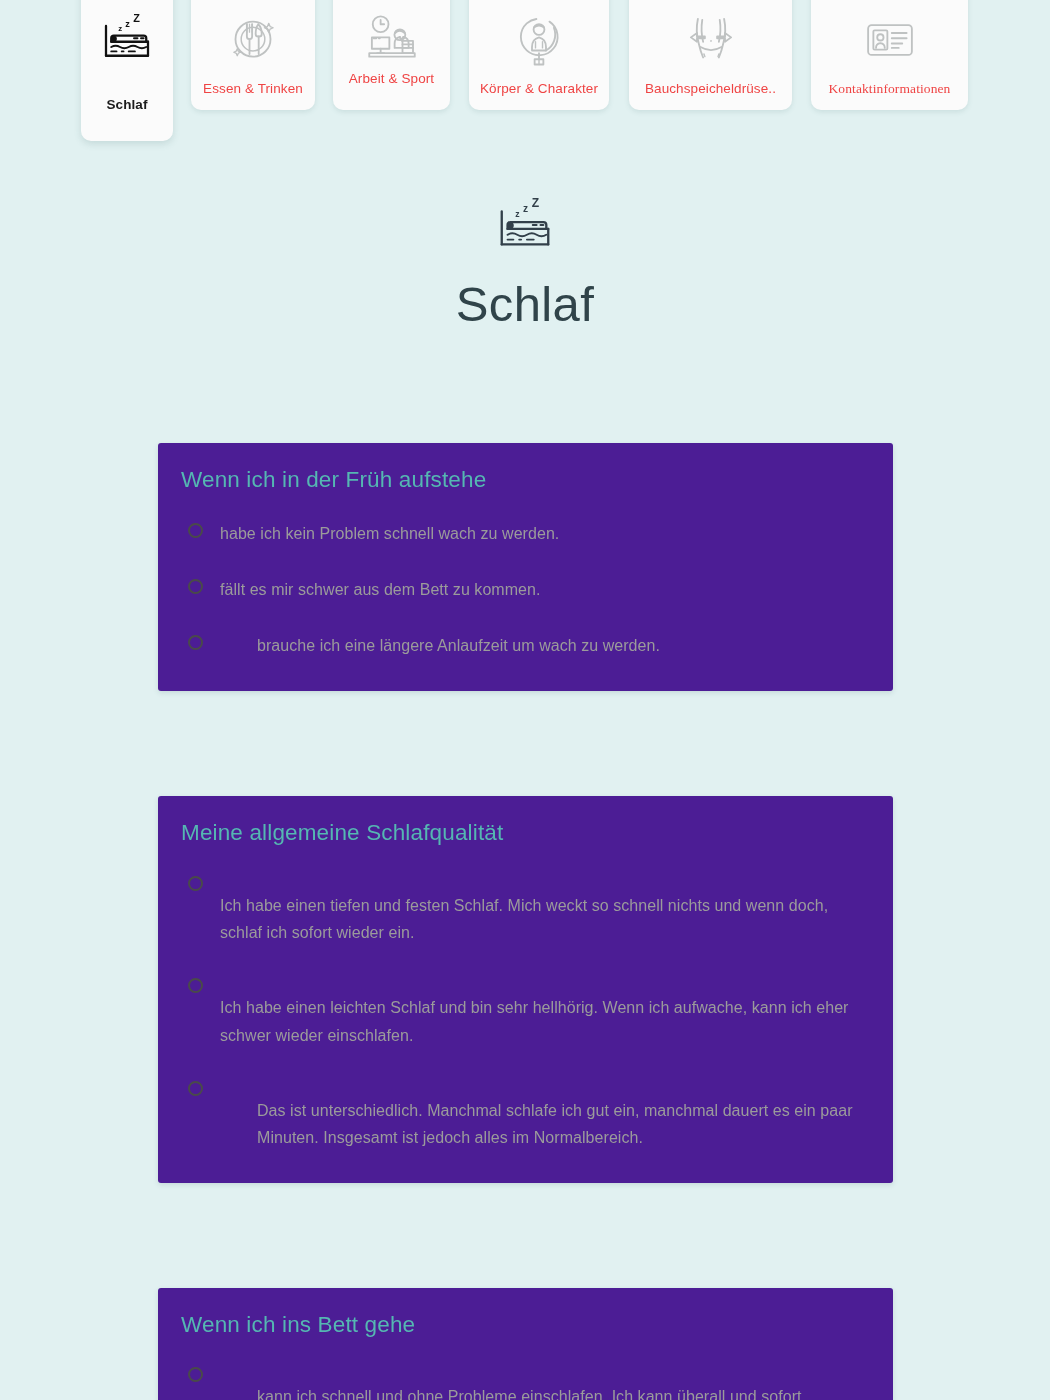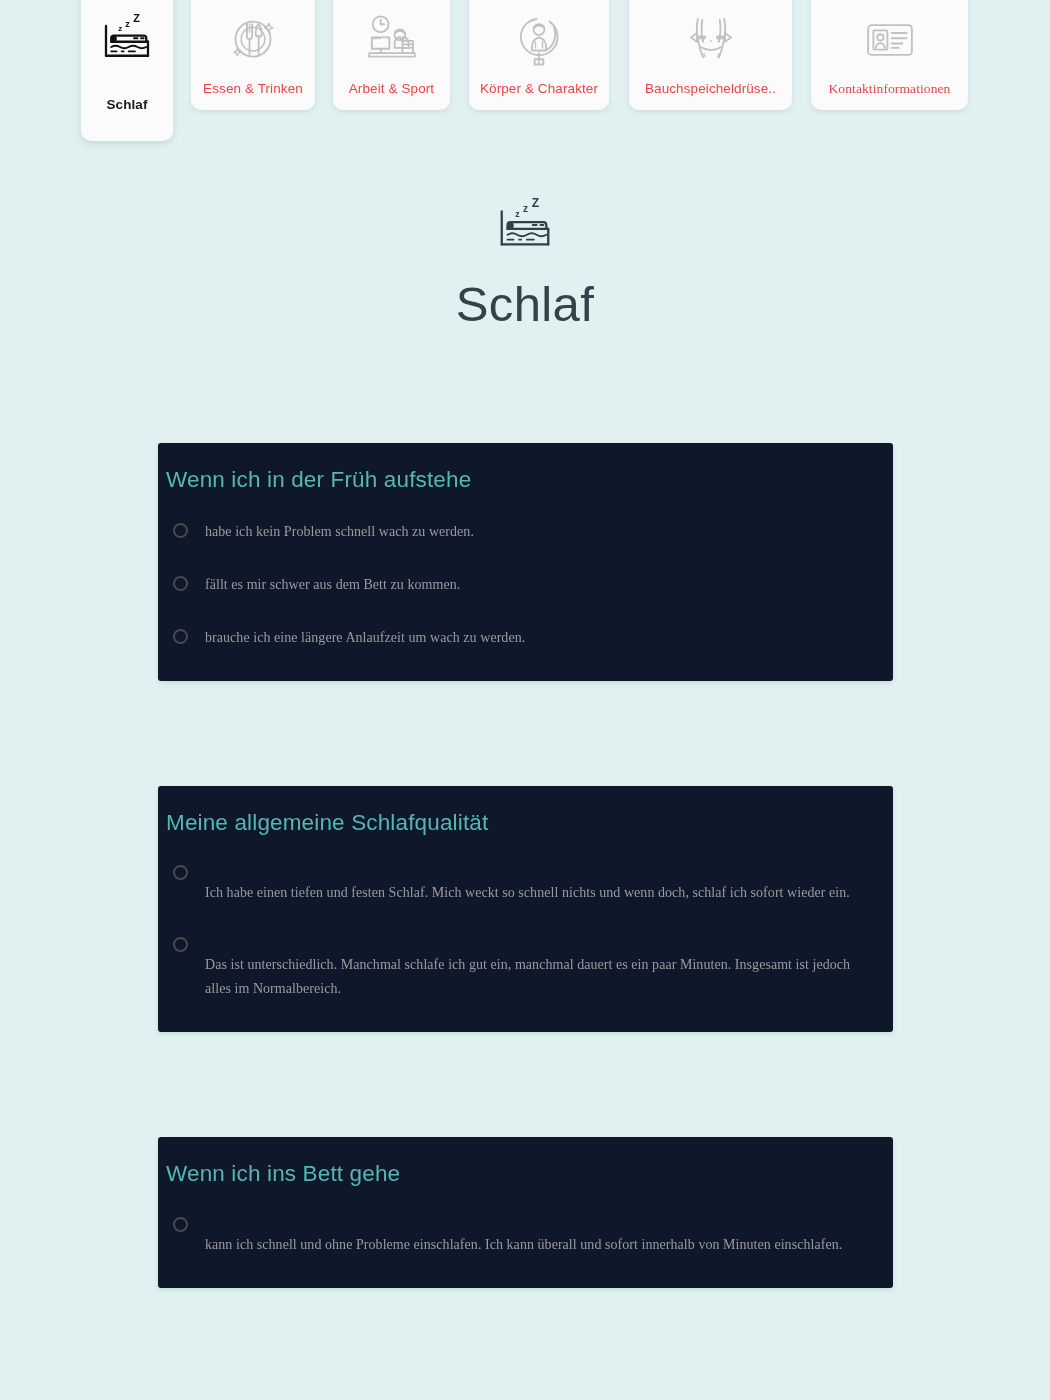--- a/index.html
+++ b/index.html
@@ -64,21 +64,21 @@
   }
 
   
   .tab.t0 { left: 81px;  width: 92px;  height: 155px; }
   .tab.t0 .tab-label { margin-top: 30px; }
 
   .tab.t1 { left: 191px; width: 124px; height: 124px; }
   .tab.t1 .tab-label { margin-top: 14px; }
 
   .tab.t2 { left: 333px; width: 117px; height: 124px; }
-  .tab.t2 .tab-label { margin-top: 14px; text-align: center; }
+  .tab.t2 .tab-label { margin-top: 4px; text-align: center; }
 
   .tab.t3 { left: 469px; width: 140px; height: 124px; }
   .tab.t3 .tab-label { margin-top: 14px; }
 
   .tab.t4 { left: 629px; width: 163px; height: 124px; }
   .tab.t4 .tab-label { margin-top: 14px; }
 
   .tab.t5 { left: 811px; width: 157px; height: 124px; }
   .tab.t5 .tab-label { margin-top: 14px; font-family: Liberation Serif, serif; }
 
@@ -104,64 +104,63 @@
   }
 
   
   #cards {
     position: absolute;
     left: 158px;
     top: 443px;
     width: 735px;
   }
   .card {
-    background: #0f172a;
+    background: #4c1d95;
     border-radius: 3px;
     box-shadow: 0 2px 5px rgba(70,110,110,0.17);
-    padding: 25px 28px 24px 8px;
+    padding: 25px 28px 24px 23px;
     margin-bottom: 105px;
   }
   .card:last-child { margin-bottom: 0; }
 
   .card-title {
     color: #55b7b2;
     font-size: 22.5px;
     font-weight: 400;
     letter-spacing: .15px;
     line-height: 1.1;
     margin-bottom: 22px;
   }
 
   .option {
     display: flex;
     align-items: flex-start;
     padding: 5px 0 5px 0;
     margin-bottom: 19px;
     cursor: pointer;
   }
-  .option:last-child { margin-bottom: 2px; }
+  .option:last-child { margin-bottom: 2px; gap: 37px; }
 
   .radio {
     flex: 0 0 auto;
     width: 15px;
     height: 15px;
     border: 2.3px solid #4a4a4a;
     border-radius: 50%;
     margin-top: 3px;
     margin-left: 7px;
     margin-right: 17px;
     background: transparent;
   }
   .option-text {
     color: #9b9b9b;
-    font-size: 14px;
+    font-size: 16px;
     line-height: 1.71;
     letter-spacing: .05px;
     max-width: 645px;
-    font-family: Liberation Serif, serif;
   }
 
   
   .card.wide .option-text { max-width: 655px; margin-top: 19px; }
 </style>
 </head>
 <body>
 
 <div id="tabbar">
 
@@ -310,20 +309,24 @@
   </div>
 
   <div class="card wide">
     <div class="card-title">Meine allgemeine Schlafqualität</div>
     <label class="option">
       <span class="radio"></span>
       <span class="option-text">Ich habe einen tiefen und festen Schlaf. Mich weckt so schnell nichts und wenn doch, schlaf ich sofort wieder ein.</span>
     </label>
     <label class="option">
       <span class="radio"></span>
+      <span class="option-text">Ich habe einen leichten Schlaf und bin sehr hellhörig. Wenn ich aufwache, kann ich eher schwer wieder einschlafen.</span>
+    </label>
+    <label class="option">
+      <span class="radio"></span>
       <span class="option-text">Das ist unterschiedlich. Manchmal schlafe ich gut ein, manchmal dauert es ein paar Minuten. Insgesamt ist jedoch alles im Normalbereich.</span>
     </label>
   </div>
 
   <div class="card wide">
     <div class="card-title">Wenn ich ins Bett gehe</div>
     <label class="option">
       <span class="radio"></span>
       <span class="option-text">kann ich schnell und ohne Probleme einschlafen. Ich kann überall und sofort innerhalb von Minuten einschlafen.</span>
     </label>

